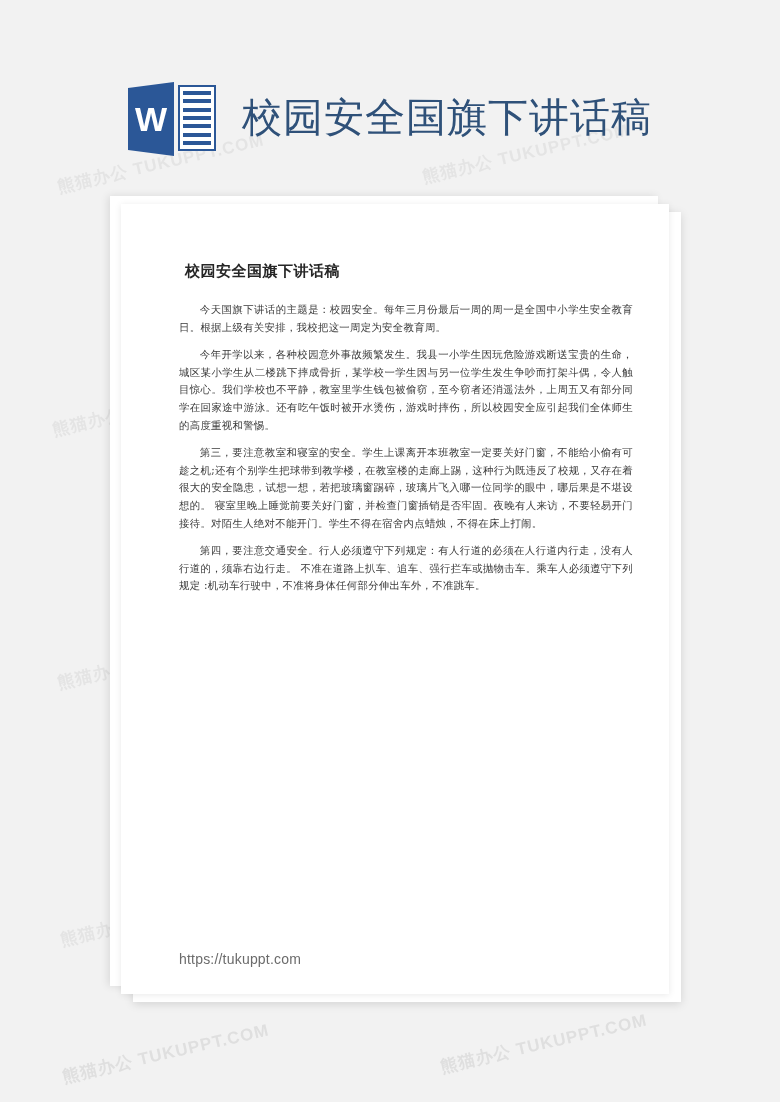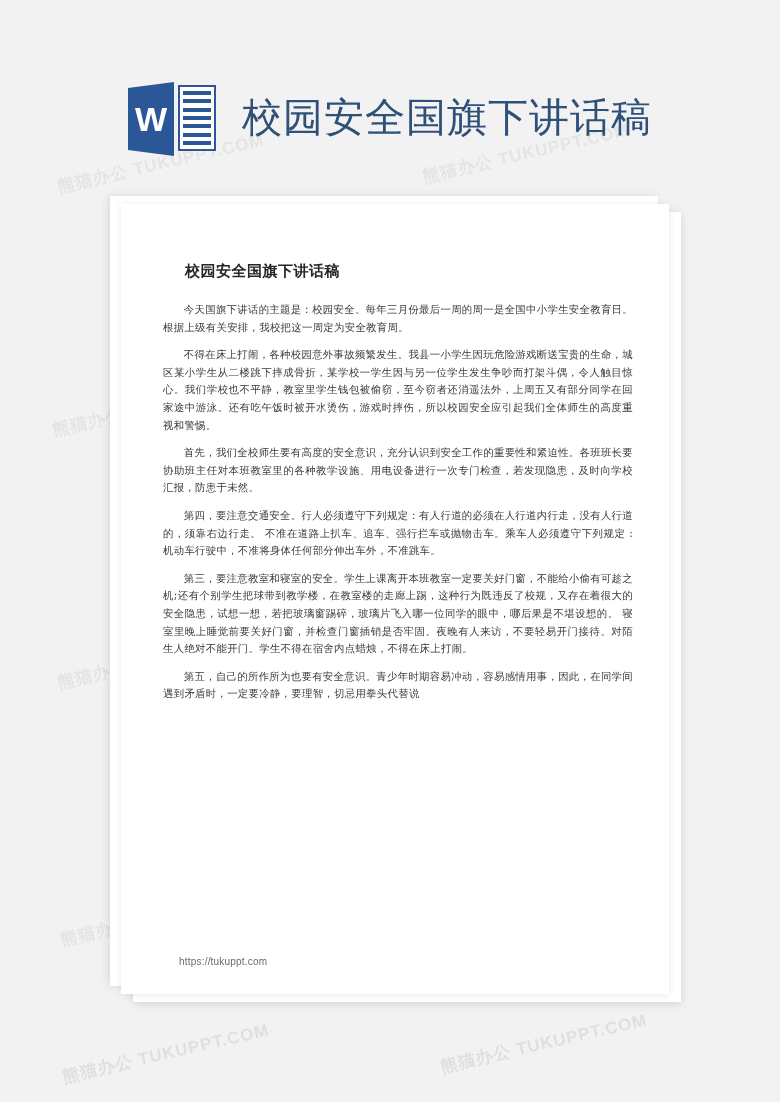--- a/index.html
+++ b/index.html
@@ -158,52 +158,50 @@
     font-weight: bold;
     color: #262626;
     margin: 0 0 20px 22px;
     letter-spacing: 0.5px;
   }
   .doc-p {
     font-family: "DejaVu Serif", "Liberation Serif", serif;
     font-size: 10.4px;
     line-height: 17.6px;
     color: #3a3a3a;
-    margin: 0 0 10px 0;
+    margin: 0 0 10px 16px;
     text-indent: 2em;
     text-align: justify;
     letter-spacing: 0.3px;
   }
   .doc-footer-url {
     position: absolute;
     left: 58px;
     bottom: 27px;
     font-family: "Liberation Sans", sans-serif;
-    font-size: 10px;
+    font-size: 14px;
     color: #6b6b6b;
     letter-spacing: 0.2px;
   }
 </style>
 </head>
 <body>
 
 <div class="page-stack">
   <div class="sheet sheet-back2"></div>
   <div class="sheet sheet-back1"></div>
 
   <div class="sheet sheet-front">
     <div class="doc-inner">
       <h1 class="doc-title">校园安全国旗下讲话稿</h1>
 
       <p class="doc-p">今天国旗下讲话的主题是：校园安全。每年三月份最后一周的周一是全国中小学生安全教育日。根据上级有关安排，我校把这一周定为安全教育周。</p>
-      <p class="doc-p">不得在床上打闹，各种校园意外事故频繁发生。我县一小学生因玩危险游戏断送宝贵的生命，城区某小学生从二楼跳下摔成骨折，某学校一学生因与另一位学生发生争吵而打架斗偶，令人触目惊心。我们学校也不平静，教室里学生钱包被偷窃，至今窃者还消遥法外，上周五又有部分同学在回家途中游泳。还有吃午饭时被开水烫伤，游戏时摔伤，所以校园安全应引起我们全体师生的高度重视和警惕。</p>
-      <p class="doc-p">首先，我们全校师生要有高度的安全意识，充分认识到安全工作的重要性和紧迫性。各班班长要协助班主任对本班教室里的各种教学设施、用电设备进行一次专门检查，若发现隐患，及时向学校汇报，防患于未然。</p>
+      <p class="doc-p">今年开学以来，各种校园意外事故频繁发生。我县一小学生因玩危险游戏断送宝贵的生命，城区某小学生从二楼跳下摔成骨折，某学校一学生因与另一位学生发生争吵而打架斗偶，令人触目惊心。我们学校也不平静，教室里学生钱包被偷窃，至今窃者还消遥法外，上周五又有部分同学在回家途中游泳。还有吃午饭时被开水烫伤，游戏时摔伤，所以校园安全应引起我们全体师生的高度重视和警惕。</p>
+      <p class="doc-p">第三，要注意教室和寝室的安全。学生上课离开本班教室一定要关好门窗，不能给小偷有可趁之机;还有个别学生把球带到教学楼，在教室楼的走廊上踢，这种行为既违反了校规，又存在着很大的安全隐患，试想一想，若把玻璃窗踢碎，玻璃片飞入哪一位同学的眼中，哪后果是不堪设想的。 寝室里晚上睡觉前要关好门窗，并检查门窗插销是否牢固。夜晚有人来访，不要轻易开门接待。对陌生人绝对不能开门。学生不得在宿舍内点蜡烛，不得在床上打闹。</p>
       <p class="doc-p">第四，要注意交通安全。行人必须遵守下列规定：有人行道的必须在人行道内行走，没有人行道的，须靠右边行走。 不准在道路上扒车、追车、强行拦车或抛物击车。乘车人必须遵守下列规定 :机动车行驶中，不准将身体任何部分伸出车外，不准跳车。</p>
-      <p class="doc-p">第三，要注意教室和寝室的安全。学生上课离开本班教室一定要关好门窗，不能给小偷有可趁之机;还有个别学生把球带到教学楼，在教室楼的走廊上踢，这种行为既违反了校规，又存在着很大的安全隐患，试想一想，若把玻璃窗踢碎，玻璃片飞入哪一位同学的眼中，哪后果是不堪设想的。 寝室里晚上睡觉前要关好门窗，并检查门窗插销是否牢固。夜晚有人来访，不要轻易开门接待。对陌生人绝对不能开门。学生不得在宿舍内点蜡烛，不得在床上打闹。</p>
-      <p class="doc-p">第五，自己的所作所为也要有安全意识。青少年时期容易冲动，容易感情用事，因此，在同学间遇到矛盾时，一定要冷静，要理智，切忌用拳头代替说</p>
 
       <div class="doc-footer-url">https://tukuppt.com</div>
     </div>
   </div>
 </div>
 
 <div class="header">
   <div class="word-icon">
     <div class="fold"></div>
     <div class="wletter">W</div>

